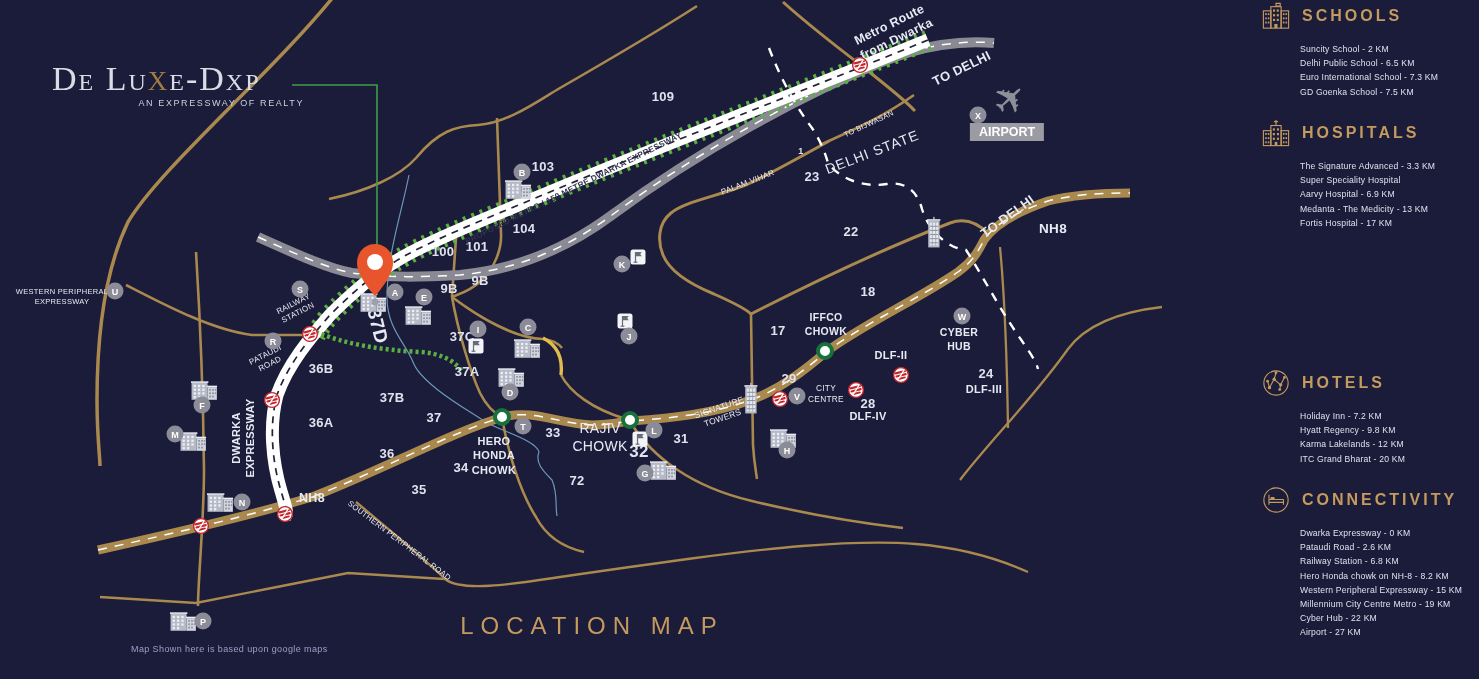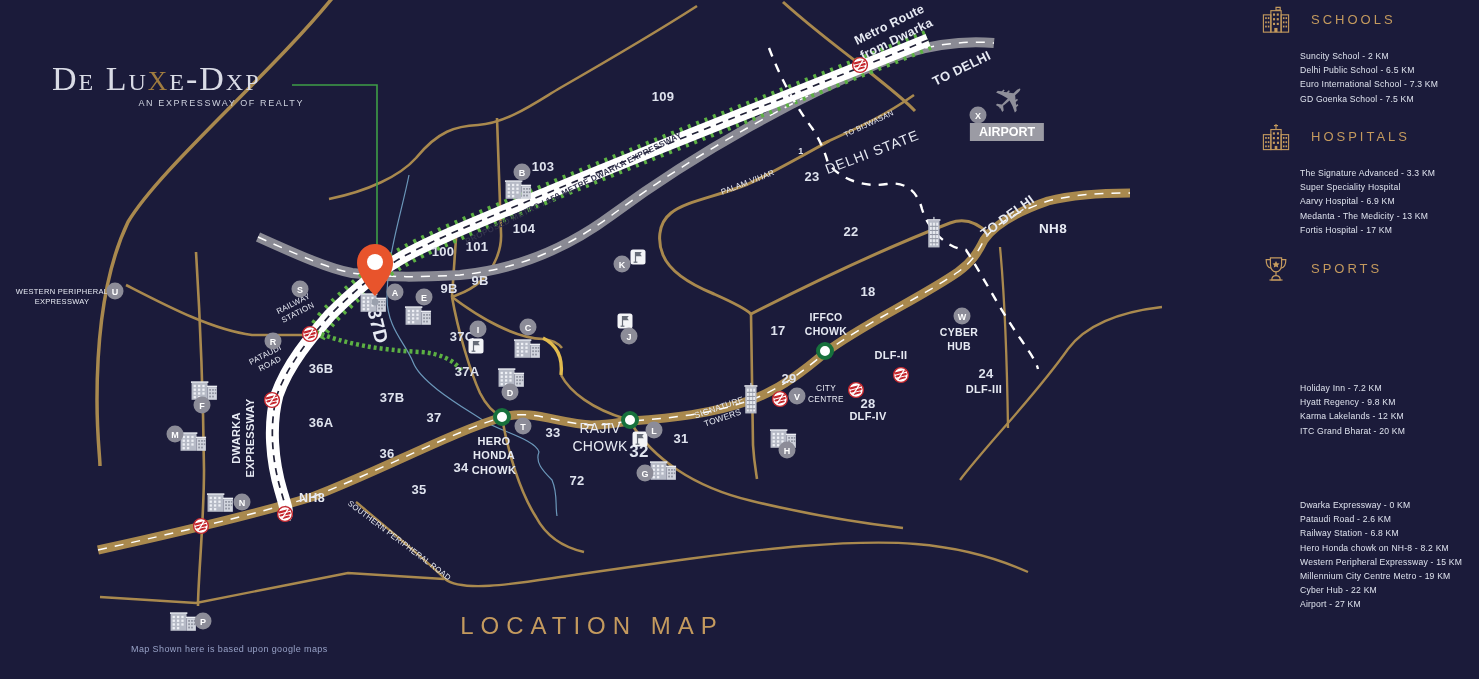--- a/index.html
+++ b/index.html
@@ -29,21 +29,21 @@
   #disclaimer{position:absolute;left:131px;top:644px;color:#97a1c6;font-size:9px;letter-spacing:.4px;}
   
   #airport-box{position:absolute;left:1007px;top:132px;transform:translate(-50%,-50%);
                background:#9b9ba4;color:#fff;font-weight:700;font-size:12.5px;padding:2px 9px;}
   #plane{position:absolute;left:1010px;top:99px;transform:translate(-50%,-50%) rotate(-43deg);
          color:#8f8f9a;font-size:40px;font-family:"DejaVu Sans",sans-serif;}
   
   #sidebar{position:absolute;left:1262px;top:0;width:215px;height:679px;}
   .sb-section{position:absolute;left:0;width:215px;}
   .sb-head{display:flex;align-items:center;gap:11px;}
-  .sb-title{margin:10px;color:#c49a5e;font-size:13px;letter-spacing:3px;font-weight:400;}
+  .sb-title{margin:1px;color:#c49a5e;font-size:16px;letter-spacing:3px;font-weight:700;}
   .sb-items{margin:12px 0 0 38px;}
   .sb-item{color:#dfe3ee;font-size:8.6px;letter-spacing:.2px;line-height:14.2px;}
 </style>
 </head>
 <body>
 
 <div id="stage">
 
   <svg width="0" height="0" style="position:absolute">
     <defs>
@@ -462,36 +462,42 @@
     </div>
     <div class="sb-items">
           <div class="sb-item">The Signature Advanced  - 3.3 KM</div>
           <div class="sb-item">Super Speciality Hospital</div>
           <div class="sb-item">Aarvy Hospital - 6.9 KM</div>
           <div class="sb-item">Medanta - The Medicity - 13 KM</div>
           <div class="sb-item">Fortis Hospital - 17 KM</div>
         </div>
   </section>
       <section class="sb-section" style="top: 251px;">
+  </section>
+      <section class="sb-section" style="top: 369px;">
     <div class="sb-head">
       <svg class="sb-icon" width="28" height="28" viewBox="0 0 30 30">
-            <use href="#i-sports"></use>
+            <use href="#i-hotels"></use>
           </svg>
-      <h2 class="sb-title">SPORTS</h2>
+      <h2 class="sb-title">HOTELS</h2>
     </div>
-  </section>
-      <section class="sb-section" style="top: 369px;">
     <div class="sb-items">
           <div class="sb-item">Holiday Inn - 7.2 KM</div>
           <div class="sb-item">Hyatt Regency - 9.8 KM</div>
           <div class="sb-item">Karma Lakelands - 12 KM</div>
           <div class="sb-item">ITC Grand Bharat - 20 KM</div>
         </div>
   </section>
       <section class="sb-section" style="top: 486px;">
+    <div class="sb-head">
+      <svg class="sb-icon" width="28" height="28" viewBox="0 0 30 30">
+            <use href="#i-connectivity"></use>
+          </svg>
+      <h2 class="sb-title">CONNECTIVITY</h2>
+    </div>
     <div class="sb-items">
           <div class="sb-item">Dwarka Expressway - 0 KM</div>
           <div class="sb-item">Pataudi Road - 2.6 KM</div>
           <div class="sb-item">Railway Station - 6.8 KM</div>
           <div class="sb-item">Hero Honda chowk on NH-8 - 8.2 KM</div>
           <div class="sb-item">Western Peripheral Expressway - 15 KM</div>
           <div class="sb-item">Millennium City Centre Metro - 19 KM</div>
           <div class="sb-item">Cyber Hub - 22 KM</div>
           <div class="sb-item">Airport - 27 KM</div>
         </div>

